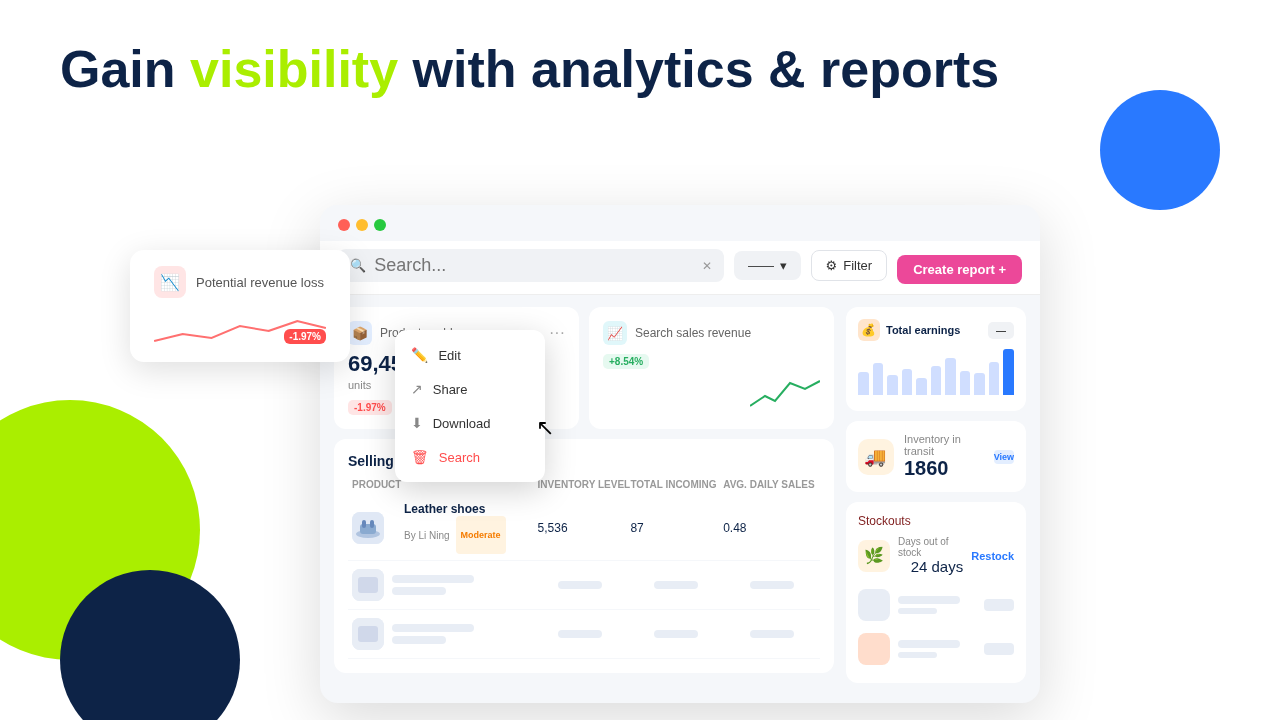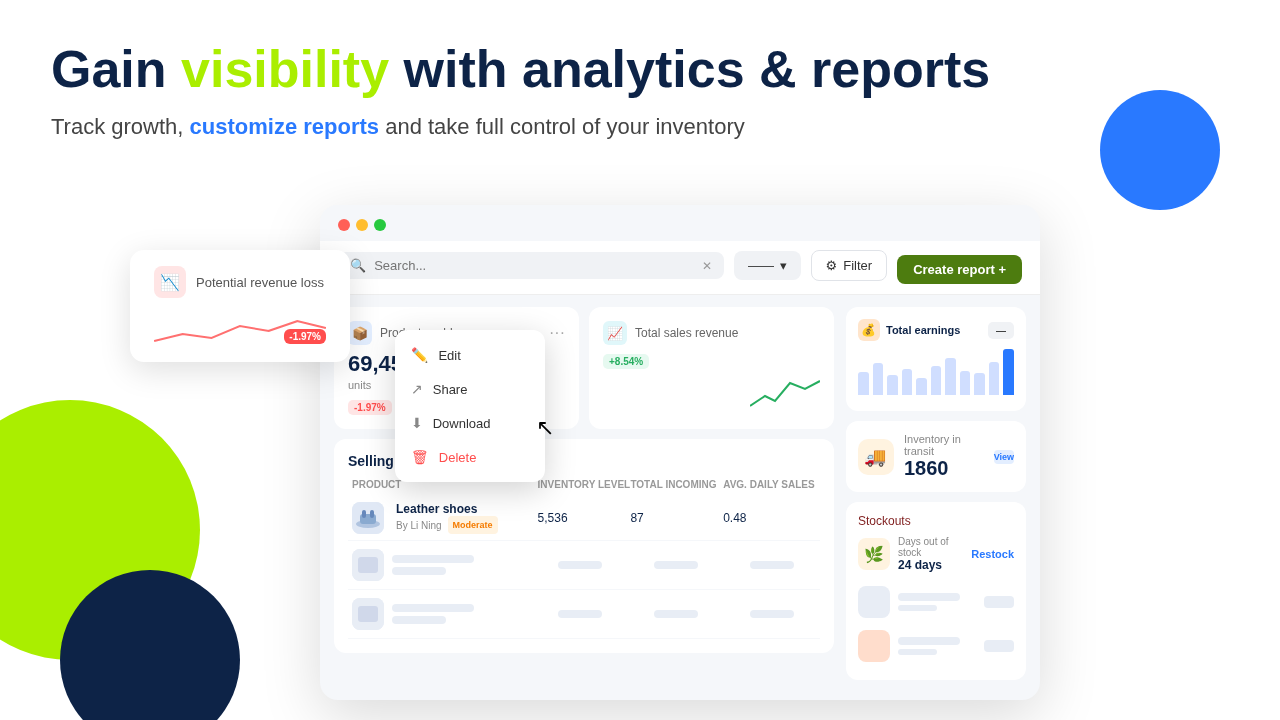--- a/index.html
+++ b/index.html
@@ -41,21 +41,21 @@
       height: 180px;
       border-radius: 50%;
       background: #0D2347;
       z-index: 1;
     }
 
     
     .hero-section {
       position: absolute;
       top: 40px;
-      left: 51px;
+      left: 60px;
       z-index: 5;
     }
     .hero-title {
       font-size: 52px;
       font-weight: 800;
       color: #0D2347;
       line-height: 1.15;
       margin-bottom: 14px;
     }
     .hero-title .highlight {
@@ -176,21 +176,21 @@
       align-items: center;
       background: #F0F2F5;
       border-radius: 8px;
       padding: 6px 12px;
       gap: 8px;
     }
     .search-bar input {
       border: none;
       background: transparent;
       outline: none;
-      font-size: 13px;
+      font-size: 18px;
       color: #333;
       width: 100%;
     }
     .search-icon { color: #999; font-size: 13px; }
     .search-clear { color: #999; font-size: 12px; cursor: pointer; }
     .dropdown-btn {
       background: #F0F2F5;
       border: none;
       border-radius: 8px;
       padding: 7px 14px;
@@ -208,21 +208,21 @@
       padding: 7px 14px;
       font-size: 13px;
       cursor: pointer;
       display: flex;
       align-items: center;
       gap: 6px;
       color: #333;
       font-weight: 500;
     }
     .create-report-btn {
-      background: #4d7c0f;
+      background: #ec4899;
       color: white;
       border: none;
       border-radius: 8px;
       padding: 7px 16px;
       font-size: 13px;
       font-weight: 600;
       cursor: pointer;
       display: flex;
       align-items: center;
       gap: 6px;
@@ -340,21 +340,21 @@
     .table-row {
       display: grid;
       grid-template-columns: 2fr 1fr 1fr 1fr;
       align-items: center;
       padding: 6px 4px;
       border-bottom: 1px solid #F5F7FA;
     }
     .product-info {
       display: flex;
       align-items: center;
-      gap: 12px;
+      gap: 20px;
     }
     .product-thumb {
       width: 32px;
       height: 32px;
       border-radius: 8px;
       background: #E8EDF5;
       overflow: hidden;
       flex-shrink: 0;
     }
     .product-name {
@@ -364,21 +364,21 @@
     }
     .product-brand {
       font-size: 10px;
       color: #888;
     }
     .moderate-badge {
       background: #FFF3E0;
       color: #F57C00;
       font-size: 9px;
       font-weight: 600;
-      padding: 4px 5px;
+      padding: 14px 5px;
       border-radius: 4px;
       margin-left: 4px;
     }
     .cell-value {
       font-size: 12px;
       color: #0D2347;
       font-weight: 500;
     }
     .skeleton-row {
       display: grid;
@@ -548,23 +548,24 @@
       font-size: 16px;
       flex-shrink: 0;
     }
     .stockout-icon-orange { background: #FFF3E0; }
     .stockout-info { flex: 1; }
     .stockout-label {
       font-size: 10px;
       color: #888;
     }
     .stockout-value {
-      font-size: 12px;
-      font-weight: 700;
+      font-size: 15px;
+      font-weight: 400;
       color: #0D2347;
+      text-align: right;
     }
     .restock-btn {
       background: none;
       border: none;
       color: #2979FF;
       font-size: 11px;
       font-weight: 600;
       cursor: pointer;
     }
     .stockout-skeleton {
@@ -627,23 +628,20 @@
 <body>
 
 <div class="deco-blue-circle"></div>
 <div class="deco-green-circle"></div>
 <div class="deco-dark-circle"></div>
 
 <div class="hero-section">
   <h1 class="hero-title">
     <span>Gain </span><span class="highlight">visibility</span><span> with analytics &amp; reports</span>
   </h1>
-  <p class="hero-subtitle">
-    <span>Track growth, </span><strong>customize reports</strong><span> and take full control of your inventory</span>
-  </p>
 </div>
 
 <div class="revenue-loss-card">
   <div class="revenue-loss-top">
     <div class="revenue-icon">📉</div>
     <span class="revenue-loss-label">Potential revenue loss</span>
   </div>
   <div class="revenue-loss-mini-chart">
     <svg class="mini-chart-line" viewBox="0 0 120 40" preserveAspectRatio="none">
       <polyline points="0,35 20,28 40,32 60,20 80,25 100,15 120,22" fill="none" stroke="#FF7070" stroke-width="2"></polyline>
@@ -695,21 +693,21 @@
           </div>
           <div class="metric-value">69,453</div>
           <div class="metric-unit">units</div>
           <span class="metric-badge badge-red">-1.97%</span>
         </div>
 
         <div class="metric-card">
           <div class="metric-card-header">
             <div class="metric-card-title-row">
               <div class="metric-icon-sm metric-icon-teal">📈</div>
-              <span class="metric-title">Total sales revenue</span>
+              <span class="metric-title">Search sales revenue</span>
             </div>
           </div>
           <div class="mini-chart-area">
             <svg width="70" height="40" viewBox="0 0 70 40">
               <polyline points="0,35 15,25 25,30 40,12 55,18 70,10" fill="none" stroke="#27AE60" stroke-width="2"></polyline>
             </svg>
           </div>
           <span class="metric-badge badge-green">+8.54%</span>
         </div>
       </div>
@@ -860,17 +858,17 @@
   <div class="context-menu-item">
     <span class="menu-icon">↗</span>
     <span>Share</span>
   </div>
   <div class="context-menu-item">
     <span class="menu-icon">⬇</span>
     <span>Download</span>
   </div>
   <div class="context-menu-item delete">
     <span class="menu-icon-red">🗑</span>
-    <span>Delete</span>
+    <span>Search</span>
   </div>
 </div>
 
 <div class="cursor" style="top: 415px; left: 536px;">↖</div>
 
 </body></html>

